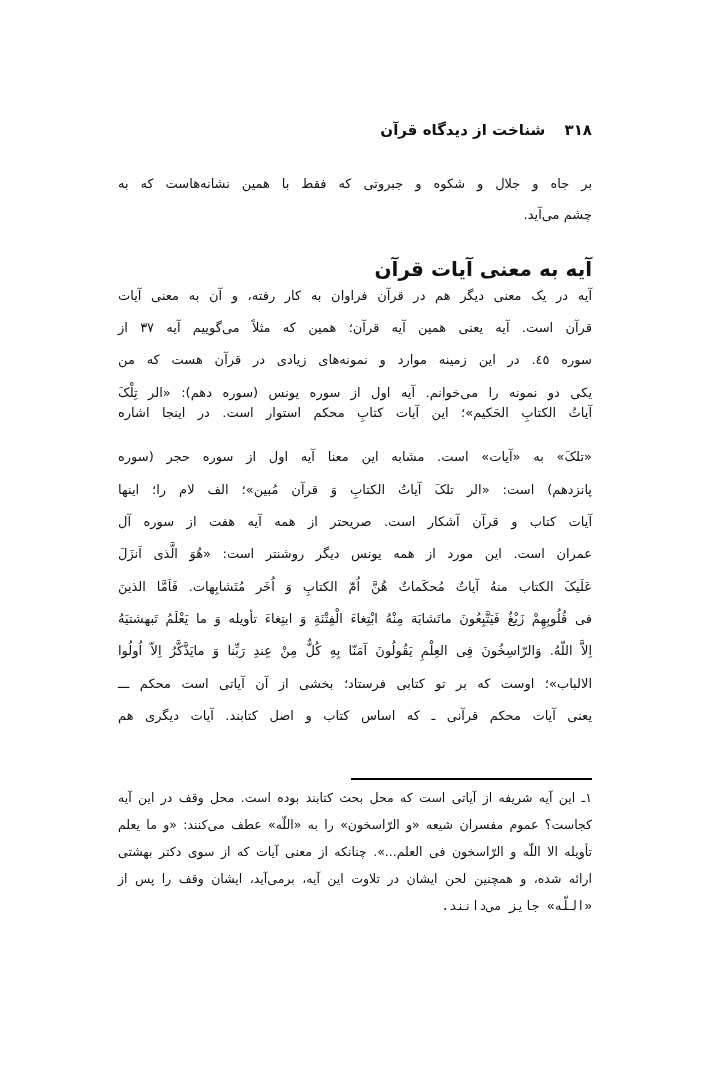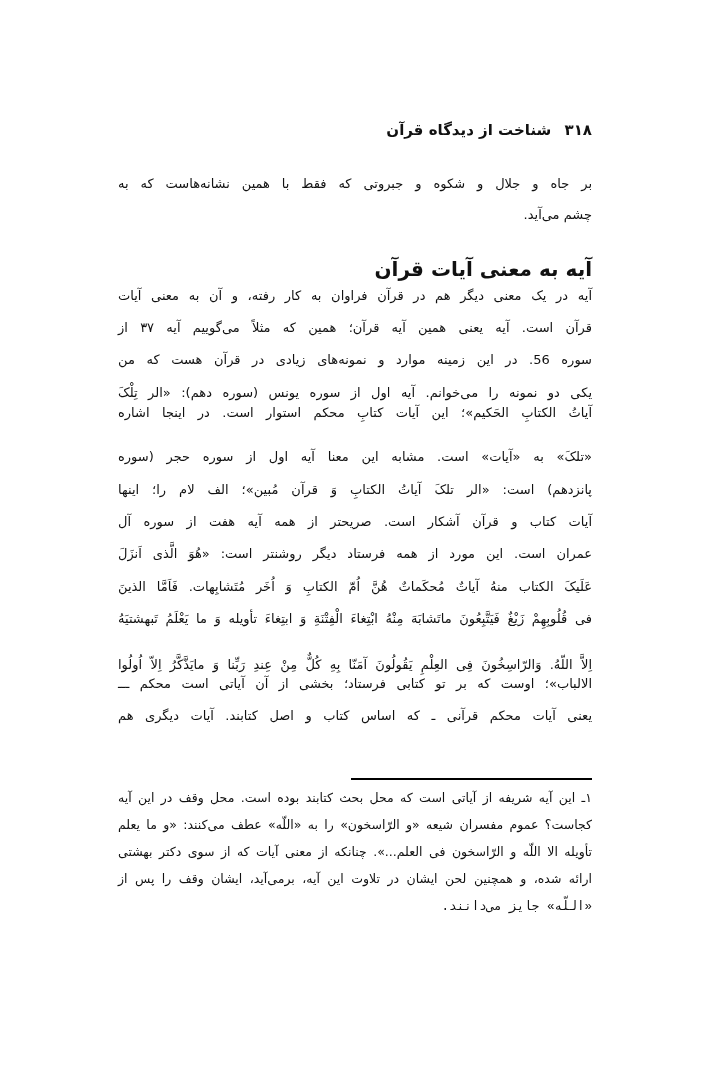--- a/index.html
+++ b/index.html
@@ -1,19 +1,19 @@
 <!DOCTYPE html>
 <html><head>
 <meta charset="utf-8">
 <style>
   html, body { margin: 0; padding: 0; background: #ffffff; }
   body { width: 708px; height: 1065px; position: relative; overflow: hidden; font-family: "DejaVu Sans", sans-serif; color: #111; }
   .page { position: absolute; left: 118px; top: 0; width: 474px; direction: rtl; }
   .running-head { position: absolute; top: 121px; right: 0; font-size: 15px; font-weight: bold; white-space: nowrap; }
-  .running-head .pnum { margin-left: 8px; }
+  .running-head .pnum { margin-left: 14px; }
   .line { position: absolute; right: 0; width: 474px; font-size: 13px; white-space: nowrap; text-align: justify; text-align-last: justify; }
   .line.last { text-align-last: right; }
   .heading { position: absolute; right: 0; top: 257px; font-size: 20px; font-weight: bold; white-space: nowrap; }
   .rule { position: absolute; top: 778px; right: 0; width: 241px; height: 2px; background: #000; }
   .fn { position: absolute; right: 0; width: 474px; font-size: 12.5px; white-space: nowrap; text-align: justify; text-align-last: justify; }
   .fn.last { text-align-last: right; font-family: Liberation Mono, monospace; }
 </style>
 </head>
 <body>
 
@@ -24,30 +24,30 @@
     <span>شناخت از دیدگاه قرآن</span>
   </div>
 
   <div class="line" style="top:176px">بر جاه و جلال و شکوه و جبروتی که فقط با همین نشانه‌هاست که به</div>
   <div class="line last" style="top:207px">چشم می‌آید.</div>
 
   <div class="heading">آیه به معنی آیات قرآن</div>
 
   <div class="line" style="top:288px">آیه در یک معنی دیگر هم در قرآن فراوان به کار رفته، و آن به معنی آیات</div>
   <div class="line" style="top:320px">قرآن است. آیه یعنی همین آیه قرآن؛ همین که مثلاً می‌گوییم آیه ۳۷ از</div>
-  <div class="line" style="top:352px">سوره 56. در این زمینه موارد و نمونه‌های زیادی در قرآن هست که من</div>
+  <div class="line" style="top:352px">سوره ٤٥. در این زمینه موارد و نمونه‌های زیادی در قرآن هست که من</div>
   <div class="line" style="top:385px">یکی دو نمونه را می‌خوانم. آیه اول از سوره یونس (سوره دهم): «الر تِلْکَ</div>
   <div class="line" style="top:405px">آیاتُ الکتابِ الحَکیم»؛ این آیات کتابِ محکم استوار است. در اینجا اشاره</div>
   <div class="line" style="top:449px">«تلکَ» به «آیات» است. مشابه این معنا آیه اول از سوره حجر (سوره</div>
   <div class="line" style="top:482px">پانزدهم) است: «الر تلکَ آیاتُ الکتابِ وَ قرآن مُبین»؛ الف لام را؛ اینها</div>
   <div class="line" style="top:514px">آیات کتاب و قرآن آشکار است. صریحتر از همه آیه هفت از سوره آل</div>
-  <div class="line" style="top:546px">عمران است. این مورد از همه فرستاد دیگر روشنتر است: «هُوَ الَّذی اَنزَلَ</div>
+  <div class="line" style="top:546px">عمران است. این مورد از همه یونس دیگر روشنتر است: «هُوَ الَّذی اَنزَلَ</div>
   <div class="line" style="top:579px">عَلَیکَ الکتاب منهُ آیاتٌ مُحکَماتٌ هُنَّ اُمّ‌َ الکتابِ وَ اُخَر مُتَشابِهات. فَاَمَّا الذینَ</div>
   <div class="line" style="top:611px">فی قُلُوبِهِمْ زَیْغٌ فَیَتَّبِعُونَ ماتَشابَهَ مِنْهُ ابْتِغاءَ الْفِتْنَةِ وَ ابتِغاءَ تأویله وَ ما یَعْلَمُ تَبهشتیَهُ</div>
-  <div class="line" style="top:657px">اِلاَّ اللّهُ. وَالرّاسِخُونَ فِی العِلْمِ یَقُولُونَ آمَنّا بِهِ کُلٌّ مِنْ عِندِ رَبِّنا وَ مایَذَّکَّرُ اِلاّ اُولُوا</div>
+  <div class="line" style="top:643px">اِلاَّ اللّهُ. وَالرّاسِخُونَ فِی العِلْمِ یَقُولُونَ آمَنّا بِهِ کُلٌّ مِنْ عِندِ رَبِّنا وَ مایَذَّکَّرُ اِلاّ اُولُوا</div>
   <div class="line" style="top:676px">الالباب»؛ اوست که بر تو کتابی فرستاد؛ بخشی از آن آیاتی است محکم ـــ</div>
   <div class="line" style="top:708px">یعنی آیات محکم قرآنی ـ که اساس کتاب و اصل کتابند. آیات دیگری هم</div>
 
   <div class="rule"></div>
 
   <div class="fn" style="top:790px">۱ـ این آیه شریفه از آیاتی است که محل بحث کتابند بوده است. محل وقف در این آیه</div>
   <div class="fn" style="top:817px">کجاست؟ عموم مفسران شیعه «و الرّاسخون» را به «اللّه» عطف می‌کنند: «و ما یعلم</div>
   <div class="fn" style="top:844px">تأویله الا اللّه و الرّاسخون فی العلم...». چنانکه از معنی آیات که از سوی دکتر بهشتی</div>
   <div class="fn" style="top:871px">ارائه شده، و همچنین لحن ایشان در تلاوت این آیه، برمی‌آید، ایشان وقف را پس از</div>
   <div class="fn last" style="top:898px">«اللّه» جایز می‌دانند.</div>

